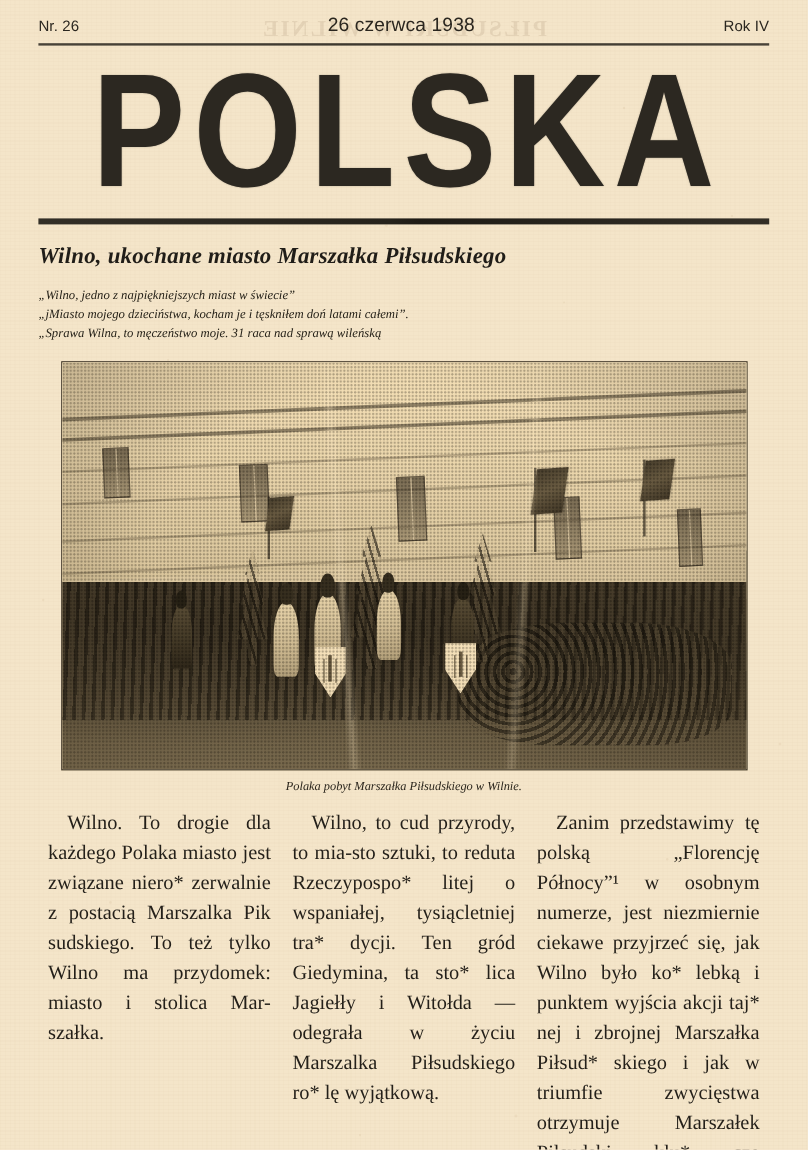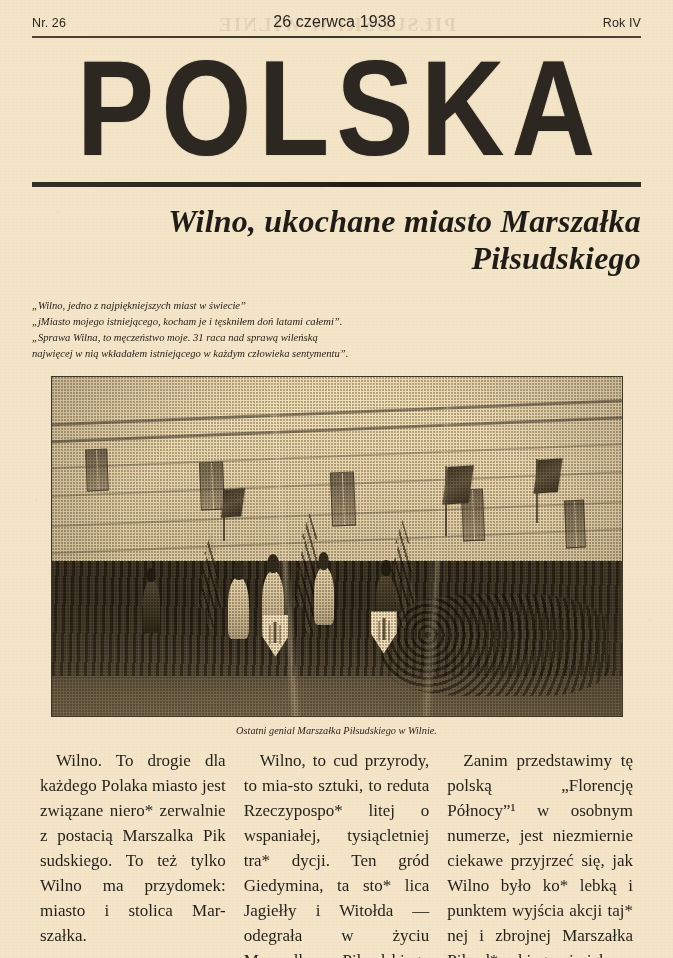--- a/index.html
+++ b/index.html
@@ -88,25 +88,25 @@
     padding-left: 6px;
   }
   .rule-thick {
     margin-top: 24px;
     height: 5px;
     background: linear-gradient(90deg,#332f27 0%, #26231c 48%, #1f1c16 52%, #332f27 100%);
   }
 
   
   .headline {
-    text-align: right;
+    text-align: left;
     font-family: "Liberation Serif", serif;
     font-weight: 700;
     font-style: italic;
-    font-size: 32px;
+    font-size: 19px;
     letter-spacing: .2px;
     margin-top: 16px;
     color: #201d18;
   }
 
   
   .epigraph {
     margin: 14px 8px 0 0;
     font-family: "Liberation Serif", serif;
     font-style: italic;
@@ -368,23 +368,22 @@
   <div class="rule-thin"></div>
 
   <div class="nameplate">POLSKA</div>
 
   <div class="rule-thick"></div>
 
   <h1 class="headline">Wilno, ukochane miasto Marszałka Piłsudskiego</h1>
 
   <div class="epigraph">
     <span class="l">„Wilno, jedno z najpiękniejszych miast w świecie”</span>
-    <span class="l">„jMiasto mojego istniejącego, kocham je i tęskniłem doń latami całemi”.</span>
+    <span class="l">„jMiasto mojego dzieciństwa, kocham je i tęskniłem doń latami całemi”.</span>
     <span class="l">„Sprawa Wilna, to męczeństwo moje. 31 raca nad sprawą wileńską</span>
-    <span class="l">najwięcej w nią wkładałem istniejącego w każdym człowieka sentymentu”.</span>
   </div>
 
   <div class="photo-wrap">
     <div class="photo">
 
       <div class="ph-layer">
         <div class="ph-sky"></div>
         <div class="ph-building"></div>
         <div class="ph-cornice" style="top:10%;"></div>
         <div class="ph-cornice" style="top:15%;"></div>
@@ -437,21 +436,21 @@
             <i></i>
           </div>
       </div>
 
       <div class="ph-scratch"></div>
       <div class="ph-tone"></div>
       <div class="ph-halftone"></div>
       <div class="ph-vignette"></div>
     </div>
 
-    <div class="caption">Ostatni genial Marszałka Piłsudskiego w Wilnie.</div>
+    <div class="caption">Polaka pobyt Marszałka Piłsudskiego w Wilnie.</div>
   </div>
 
   <div class="columns">
     <div class="col">
       <p class="ind">Wilno. To drogie dla każdego Polaka miasto jest związane niero* zerwalnie z postacią Marszalka Pik sudskiego. To też tylko Wilno ma przydomek: miasto i stolica Mar-szałka.</p>
     </div>
     <div class="col">
       <p class="ind">Wilno, to cud przyrody, to mia-sto sztuki, to reduta Rzeczypospo* litej o wspaniałej, tysiącletniej tra* dycji. Ten gród Giedymina, ta sto* lica Jagiełły i Witołda — odegrała w życiu Marszalka Piłsudskiego ro* lę wyjątkową.</p>
     </div>
     <div class="col">

